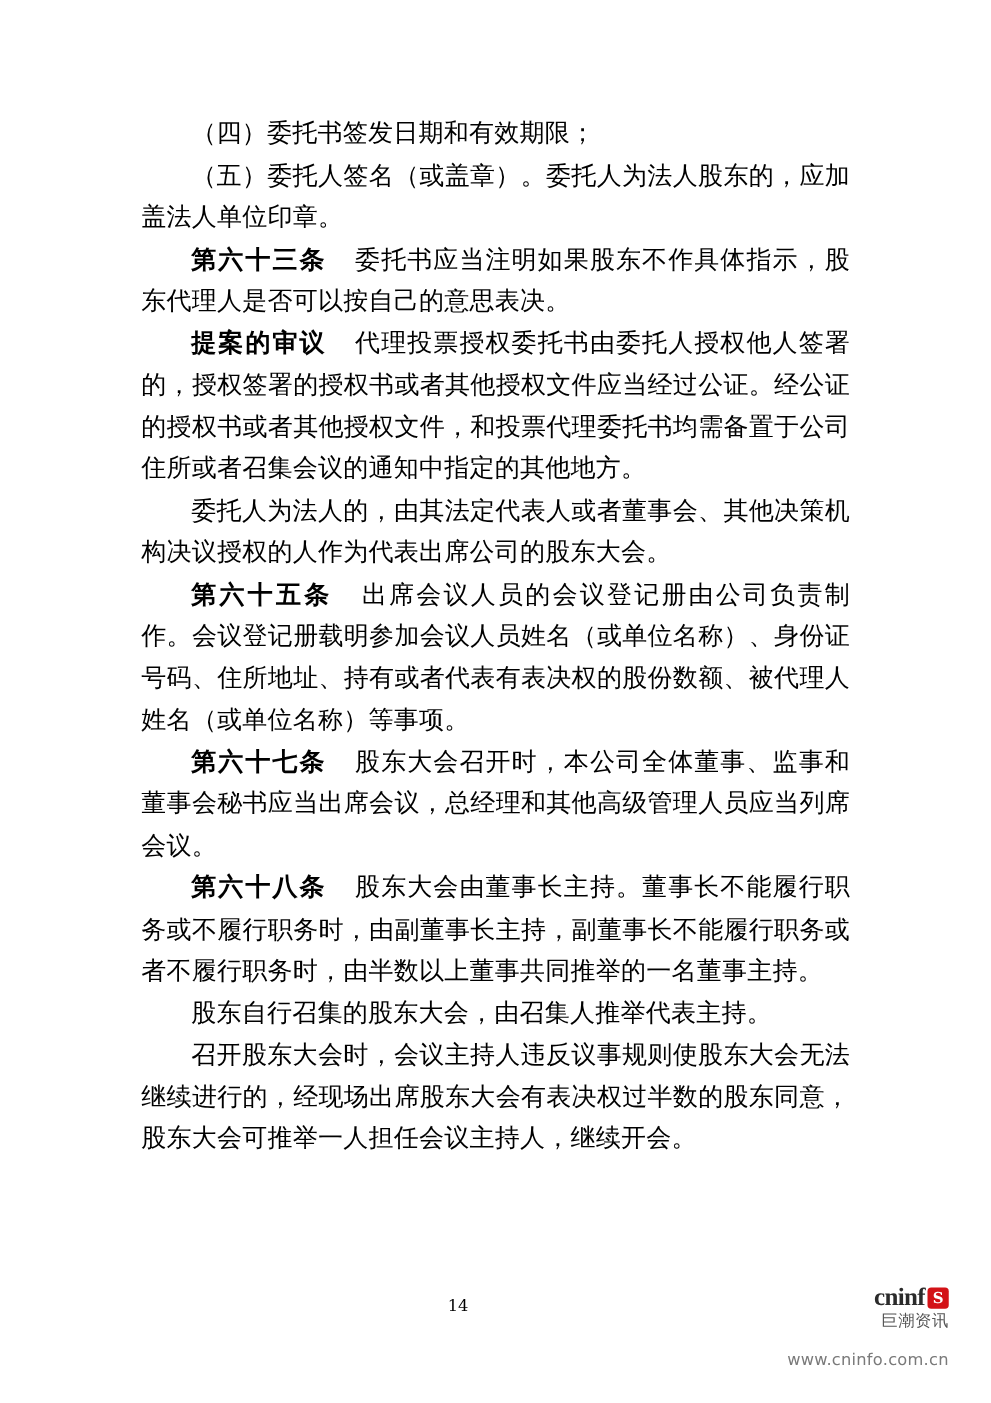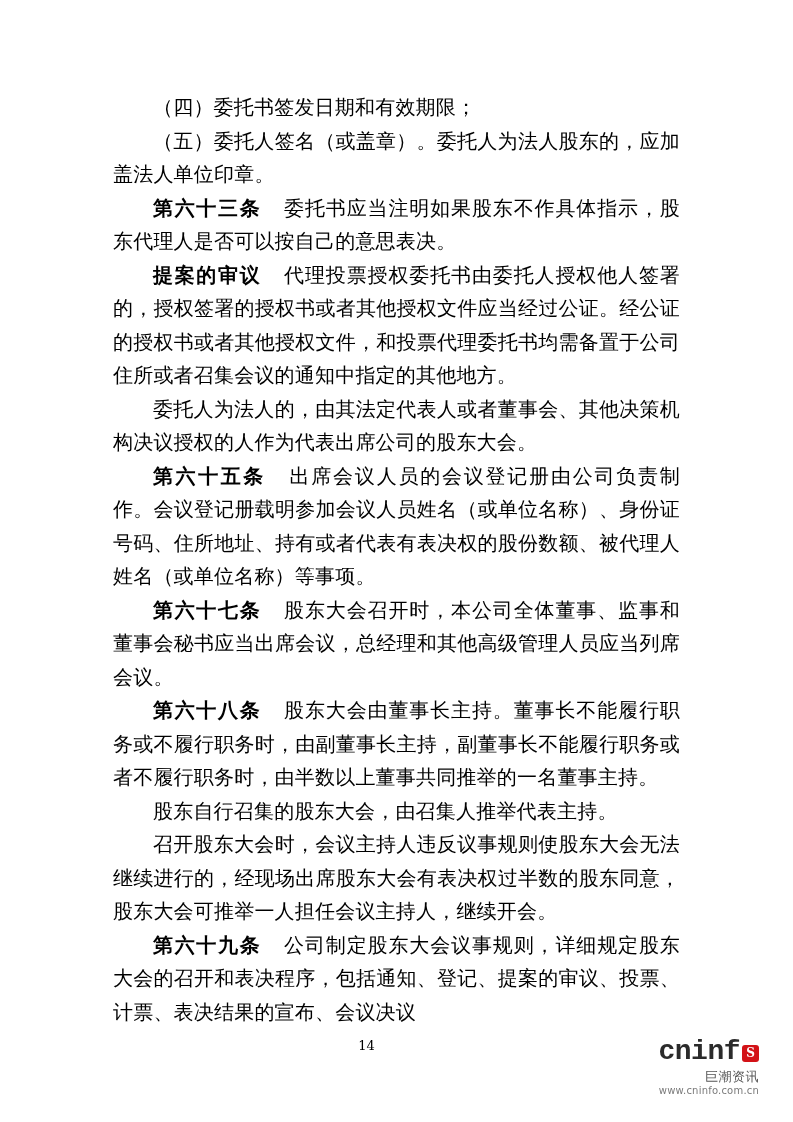--- a/index.html
+++ b/index.html
@@ -69,22 +69,22 @@
     font-family: "DejaVu Serif", "Liberation Serif", serif;
   }
   .logo {
     position: absolute;
     right: 34px;
     bottom: 26px;
     text-align: right;
     line-height: 1.1;
   }
   .logo-main {
-    font-family: Liberation Mono, monospace;
-    font-size: 28px;
+    font-family: Liberation Serif, serif;
+    font-size: 20px;
     font-weight: bold;
     color: #2b2b2b;
     letter-spacing: -0.5px;
   }
   .logo-mark {
     display: inline-block;
     width: 17px;
     height: 17px;
     background: #d31217;
     color: #ffffff;
@@ -98,23 +98,23 @@
   }
   .logo-cn {
     font-family: "DejaVu Sans", "Liberation Sans", sans-serif;
     font-size: 13px;
     color: #555555;
     margin-top: 2px;
     letter-spacing: 0.5px;
   }
   .logo-url {
     font-family: "DejaVu Sans", "Liberation Sans", sans-serif;
-    font-size: 10px;
+    font-size: 13px;
     color: #7a7a7a;
-    margin-top: 1px;
+    margin-top: 16px;
     letter-spacing: 0.2px;
   }
 </style>
 </head>
 <body>
 
 <div class="page">
 
 
   <div class="content">
@@ -134,21 +134,20 @@
 
     <p class="para"><span class="art-label">第六十七条</span><span class="art-gap"></span><span>股东大会召开时，本公司全体董事、监事和董事会秘书应当出席会议，总经理和其他高级管理人员应当列席会议。</span></p>
 
     <p class="para"><span class="art-label">第六十八条</span><span class="art-gap"></span><span>股东大会由董事长主持。董事长不能履行职务或不履行职务时，由副董事长主持，副董事长不能履行职务或者不履行职务时，由半数以上董事共同推举的一名董事主持。</span></p>
 
 
     <p class="para"><span>股东自行召集的股东大会，由召集人推举代表主持。</span></p>
 
     <p class="para"><span>召开股东大会时，会议主持人违反议事规则使股东大会无法继续进行的，经现场出席股东大会有表决权过半数的股东同意，股东大会可推举一人担任会议主持人，继续开会。</span></p>
 
-    <p class="para"><span class="art-label">第六十九条</span><span class="art-gap"></span><span>公司制定股东大会议事规则，详细规定股东大会的召开和表决程序，包括通知、登记、提案的审议、投票、计票、表决结果的宣布、会议决议</span></p>
 
   </div>
 
   <div class="page-number">14</div>
 
   <div class="logo">
     <div>
       <span class="logo-main">cninf</span><span class="logo-mark">S</span>
     </div>
     <div class="logo-cn">巨潮资讯</div>

